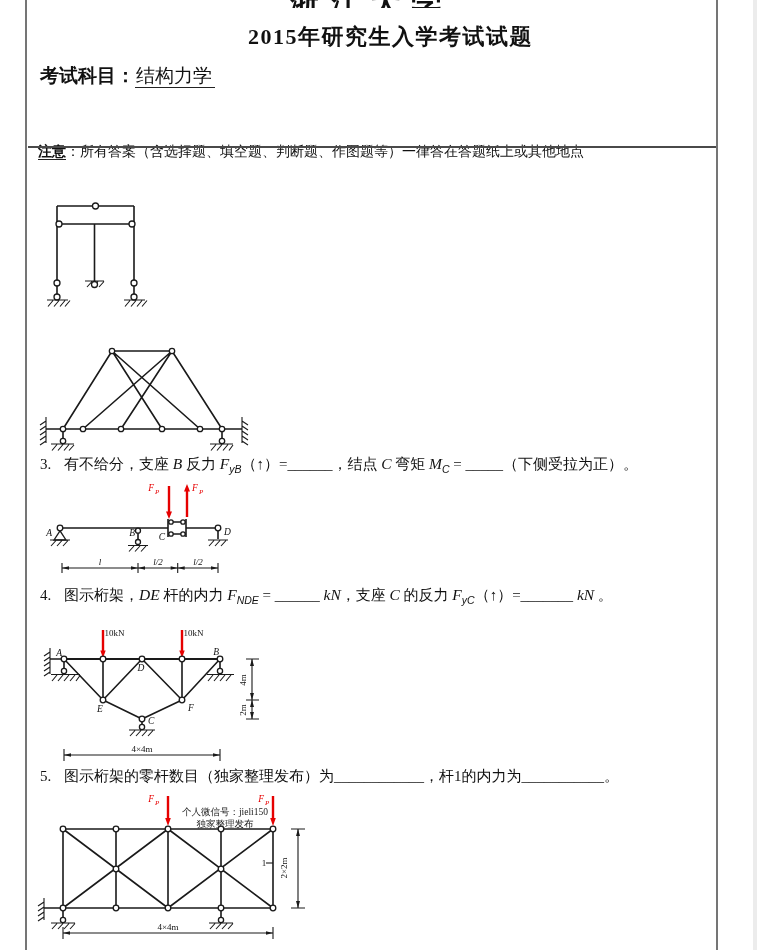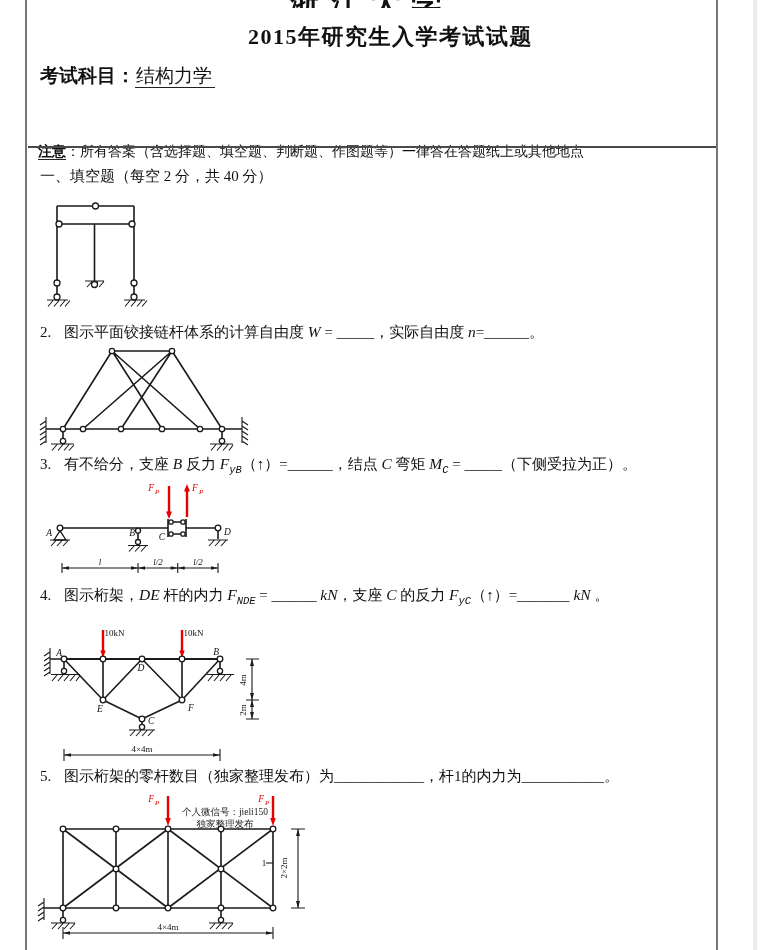--- a/index.html
+++ b/index.html
@@ -15,21 +15,21 @@
   .subjrow .lab{font-weight:bold;}
   .uline{border-bottom:1.6px solid #222;padding:0 3px 1px 1px;}
   .code{position:absolute;left:415px;top:0;}
   .notice{position:absolute;top:97px;left:38px;width:678px;font-size:14px;line-height:23px;margin-top:43px;}
   .notice .lab{font-weight:bold;border-bottom:1.5px solid #222;}
   .hr{position:absolute;top:146px;left:28px;width:688px;height:0;border-top:2px solid #4a4a4a;}
   .secthead{position:absolute;top:167px;left:40px;font-size:15px;white-space:nowrap;}
   .qrow{position:absolute;left:40px;font-size:15px;white-space:nowrap;}
   .qnum{display:inline-block;width:24px;}
   .mi{font-family:"Liberation Serif","DejaVu Serif",serif;font-style:italic;font-size:15.5px;}
-  .ms{font-family:Liberation Mono, monospace;font-style:italic;font-size:10.5px;vertical-align:-4px;}
+  .ms{font-family:Liberation Sans, sans-serif;font-style:italic;font-size:10.5px;vertical-align:-4px;}
   .fig{position:absolute;}
   
   .m{stroke:#1a1a1a;stroke-width:1.6;fill:none;}
   .m2{stroke:#1a1a1a;stroke-width:2.2;fill:none;}
   .tn{stroke:#1a1a1a;stroke-width:1.1;fill:none;}
   .jt{fill:#ffffff;stroke:#1a1a1a;stroke-width:1.3;}
   .tri{fill:#ffffff;stroke:#1a1a1a;stroke-width:1.3;}
   .red{stroke:#e60000;stroke-width:2.4;fill:none;}
   .redf{fill:#e60000;stroke:none;}
   .blk{fill:#1a1a1a;stroke:none;}
@@ -58,21 +58,20 @@
 
   <div class="subjrow">
     <span class="lab">考试科目：</span><span class="uline">结构力学</span>
   </div>
 
   <div class="notice">
     <span class="lab">注意</span><span>：所有答案（含选择题、填空题、判断题、作图题等）一律答在答题纸上或其他地点</span><br>
   </div>
   <div class="hr"></div>
 
-  <div class="secthead">一、填空题（每空 2 分，共 40 分）</div>
 
 
   <svg class="fig" style="left:45px;top:200px" width="115" height="112" viewBox="0 0 115 112">
     <g>
       <path class="m" d="M12 6 H89 M12 24 H89 M12 6 V97 M89 6 V97 M49.5 24 V84"></path>
     </g>
     <g>
       <path class="tn" d="M40 81 H59 M42 87 L47 81.5 M48 87 L53 81.5 M54 87 L59 81.5"></path>
       <path class="tn" d="M2 100 H23 M3 106.5 L8 100.5 M9 106.5 L14 100.5 M15 106.5 L20 100.5 M20 106.5 L25 100.5"></path>
       <path class="tn" d="M79 100 H100 M80 106.5 L85 100.5 M86 106.5 L91 100.5 M92 106.5 L97 100.5 M97 106.5 L102 100.5"></path>
@@ -82,23 +81,20 @@
       <circle class="jt" cx="14" cy="24" r="3"></circle>
         <circle class="jt" cx="87" cy="24" r="3"></circle>
       <circle class="jt" cx="12" cy="83" r="3"></circle>
         <circle class="jt" cx="12" cy="97" r="3"></circle>
       <circle class="jt" cx="89" cy="83" r="3"></circle>
         <circle class="jt" cx="89" cy="97" r="3"></circle>
       <circle class="jt" cx="49.5" cy="84.5" r="3"></circle>
     </g>
   </svg>
 
-  <div class="qrow" style="top:323px">
-    <span class="qnum">2.</span><span>图示平面铰接链杆体系的计算自由度 </span><span class="mi">W</span><span> = _____，实际自由度 </span><span class="mi">n</span><span>=______。</span>
-  </div>
 
   <svg class="fig" style="left:38px;top:345px" width="212" height="108" viewBox="0 0 212 108">
     <g>
       <path class="m" d="M8 84 H204 M74 6 H134 M25 84 L74 6 M134 6 L184 84
                          M74 6 L124 84 M74 6 L162 84 M134 6 L45 84 M134 6 L83 84
                          M25 84 V96 M184 84 V96"></path>
     </g>
     <g>
       <path class="tn" d="M8 72 V98 M8 76 L2 80 M8 81 L2 85 M8 86 L2 90 M8 91 L2 95 M8 96 L2 100"></path>
       <path class="tn" d="M204 72 V98 M204 76 L210 80 M204 81 L210 85 M204 86 L210 90 M204 91 L210 95 M204 96 L210 100"></path>

